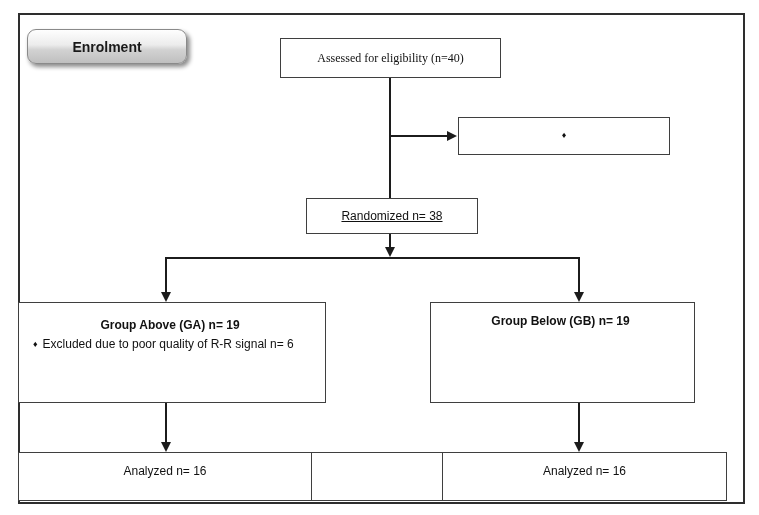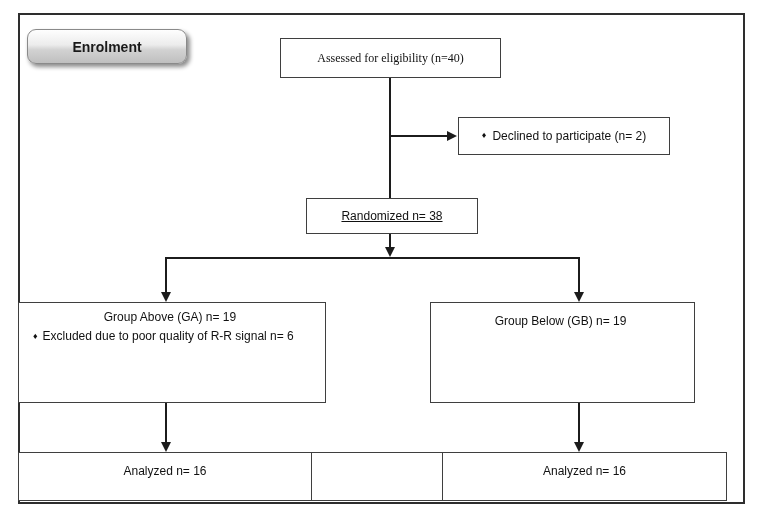--- a/index.html
+++ b/index.html
@@ -69,21 +69,21 @@
     width: 0; height: 0;
     border-top: 5px solid transparent;
     border-bottom: 5px solid transparent;
     border-left: 10px solid #1c1c1c;
   }
 
   .diamond { font-size: 9px; position: relative; top: -1px; }
 
   
   .group-box { padding: 4px 4px 0 0; }
-  .group-title { text-align: center; margin: 2px 0 3px 0; }
+  .group-title { text-align: center; margin: 10px 0 3px 0; font-weight: bold; }
   .bullet-line { padding-left: 14px; white-space: nowrap; }
   .bullet-line .diamond { margin-right: 5px; }
   .bullet-wrap {
     padding-left: 84px;
     text-indent: -72px;
     white-space: normal;
     padding-right: 4px;
   }
   .bullet-wrap .diamond { margin-right: 5px; }
   .bullet-tight { padding-left: 10px; white-space: nowrap; margin-top: 14px; }
@@ -104,21 +104,20 @@
     <span>Assessed for eligibility (n=40)</span>
   </div>
 
   <div class="abs line" style="left:389px; top:78px; width:1.5px; height:120px;"></div>
 
   <div class="abs line" style="left:389px; top:135px; width:58px; height:1.5px;"></div>
   <div class="abs arr-right" style="left:447px; top:131px;"></div>
 
   <div class="abs fbox center-box" style="left:458px; top:117px; width:212px; height:38px;">
     <span class="diamond">♦</span>
-    <span style="margin-left:6px;">Declined to participate (n= 2)</span>
   </div>
 
   <div class="abs fbox center-box" style="left:306px; top:198px; width:172px; height:36px;text-decoration:underline;">
     <span>Randomized n= 38</span>
   </div>
 
   <div class="abs line" style="left:389px; top:234px; width:1.5px; height:15px;"></div>
   <div class="abs arr-down" style="left:385px; top:247px;"></div>
 
   <div class="abs line" style="left:165px; top:257px; width:414px; height:1.5px;"></div>

